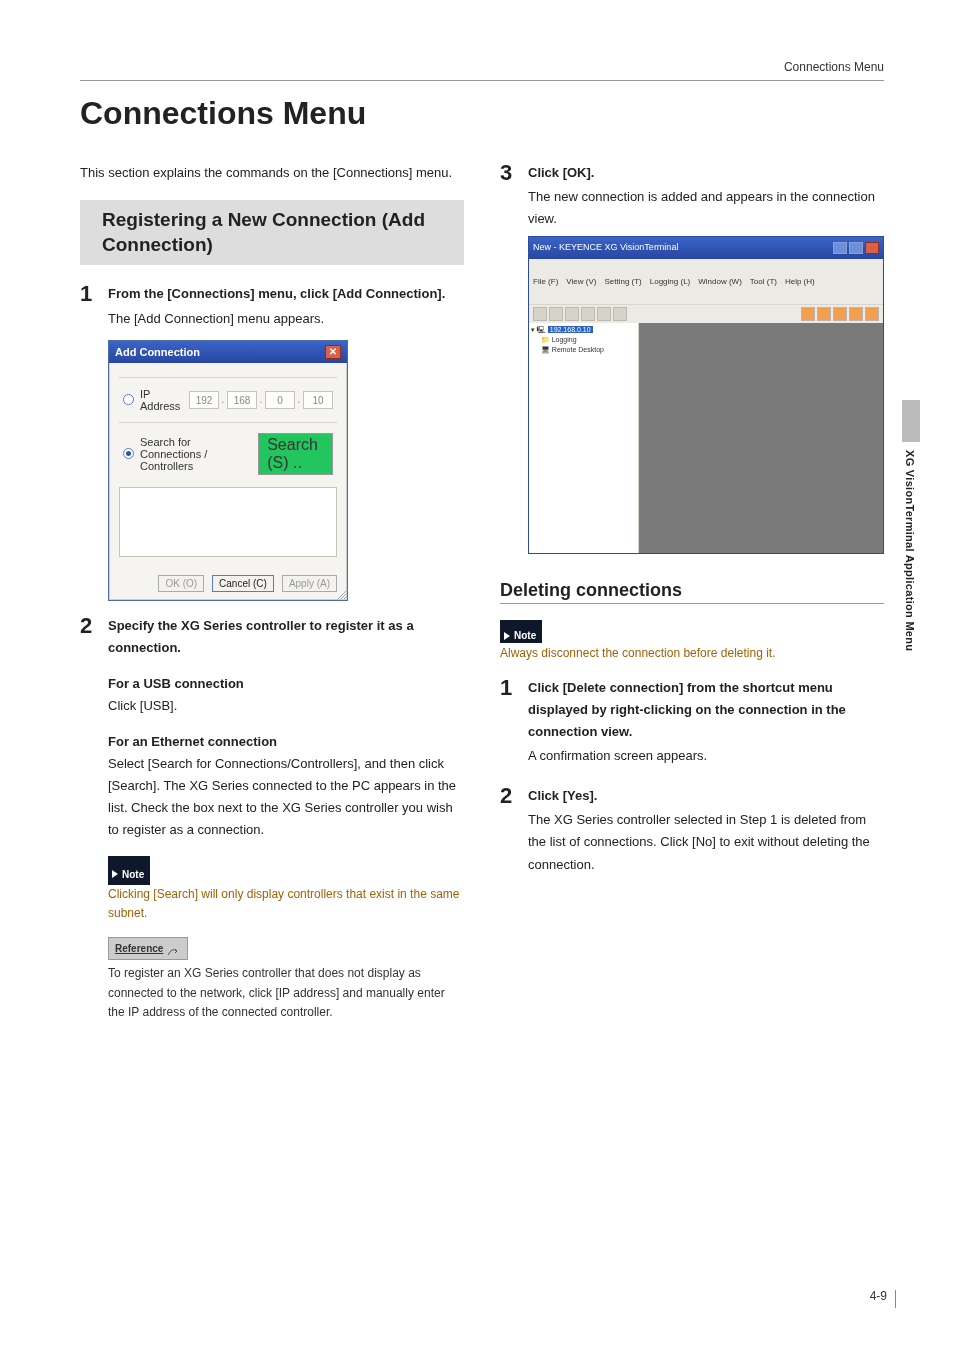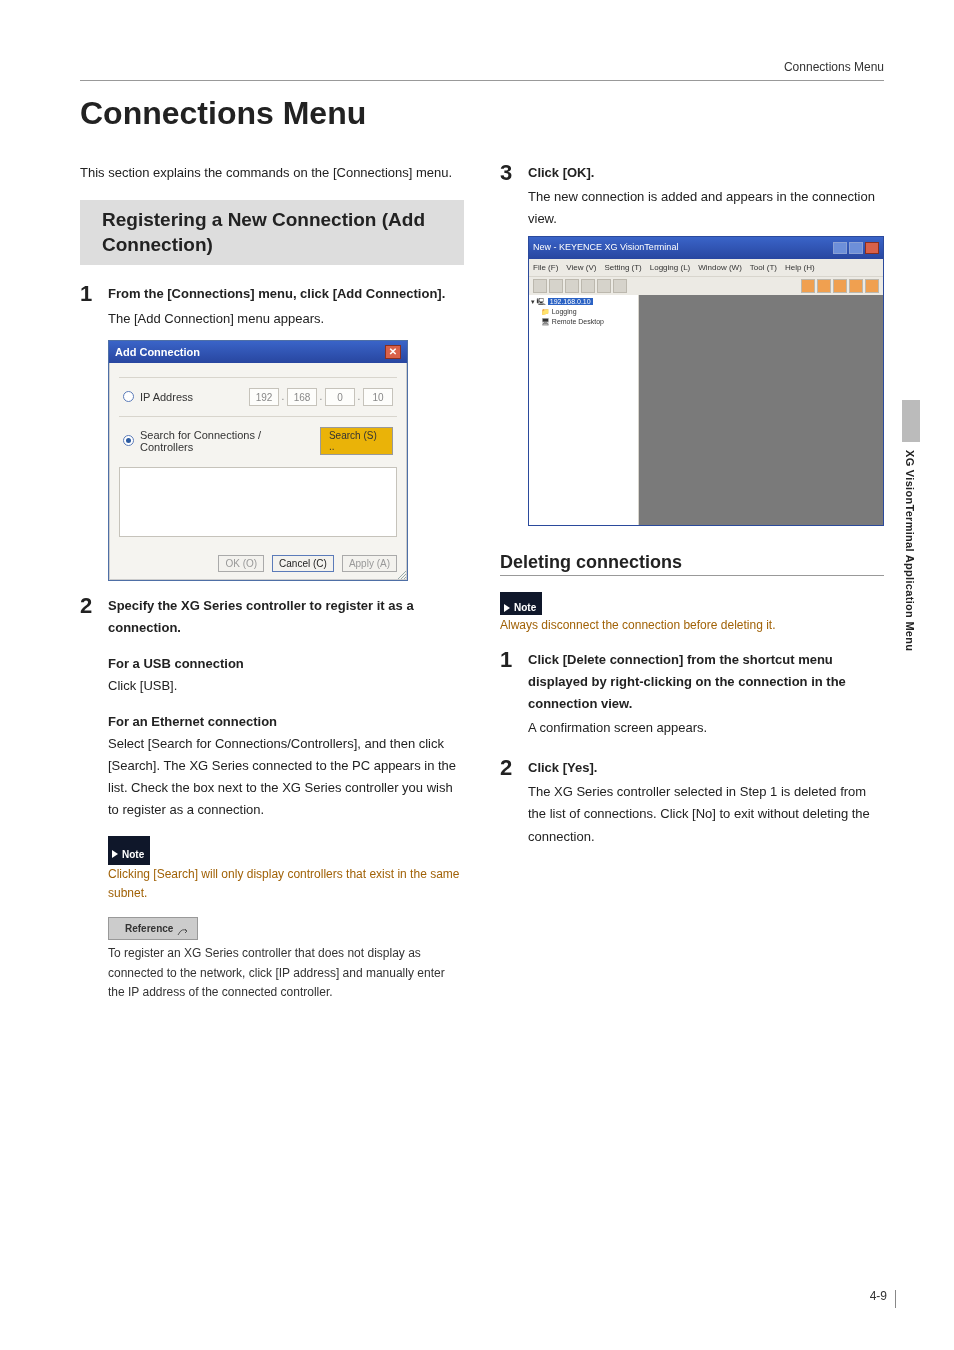--- a/index.html
+++ b/index.html
@@ -15,54 +15,54 @@
   .step { display: flex; align-items: flex-start; gap: 10px; margin-bottom: 8px; }
   .step-num { font-size: 22px; font-weight: bold; line-height: 1; min-width: 18px; padding-top: 0; }
   .step-body { flex: 1; font-size: 13px; line-height: 1.7; }
   .step-title { font-weight: bold; }
   .step-desc { margin-top: 2px; }
   .subhead { font-weight: bold; font-size: 13px; margin-top: 14px; }
   .body-text { font-size: 13px; line-height: 1.7; }
   .note-badge { display: inline-flex; align-items: center; background: #0f172a; color: #fff; font-size: 10px; font-weight: bold; padding: 10px 6px 2px 4px; margin-top: 14px; }
   .note-badge .tri { display: inline-block; width: 0; height: 0; border-top: 4px solid transparent; border-bottom: 4px solid transparent; border-left: 6px solid #fff; margin-right: 4px; }
   .note-text { font-size: 12px; line-height: 1.6; color: #a16207; }
-  .ref-badge { display: inline-flex; align-items: flex-end; background: #ccc; color: #333; font-size: 10px; font-weight: bold; padding: 2px 6px 2px 16px; margin-top: 14px; border: 1px solid #999; }
+  .ref-badge { display: inline-flex; align-items: flex-end; background: #ccc; color: #333; font-size: 10px; font-weight: bold; padding: 2px 6px 2px 6px; margin-top: 14px; border: 1px solid #999; text-decoration: underline; }
   .ref-badge svg { margin-left: 4px; }
   .ref-text { font-size: 12px; line-height: 1.6; color: #333; margin-top: 4px; }
   .subsection-title { font-size: 18px; font-weight: bold; margin-top: 26px; margin-bottom: 2px; }
   .sub-hr { border: none; border-top: 1px solid #999; margin-bottom: 10px; }
 
   
-  .dialog { width: 300px; border: 1px solid #4e6fa6; background: #f5f4f0; margin: 10px 0 14px 28px; box-shadow: 0 0 0 1px #ccc inset; position: relative; }
+  .dialog { width: 240px; border: 1px solid #4e6fa6; background: #f5f4f0; margin: 10px 0 14px 28px; box-shadow: 0 0 0 1px #ccc inset; position: relative; }
   .dialog-title { background: linear-gradient(#3a64c8, #2846a0); color: #fff; font-size: 11px; font-weight: bold; padding: 4px 6px; display: flex; justify-content: space-between; align-items: center; }
   .dialog-close { width: 16px; height: 14px; background: #d9614a; border: 1px solid #8a2f1f; color: #fff; display: flex; align-items: center; justify-content: center; font-size: 10px; line-height: 1; }
   .dialog-body { padding: 10px; }
   .opt-row { display: flex; align-items: center; gap: 6px; font-size: 11px; color: #333; padding: 6px 4px; }
   .opt-row.sep { border-top: 1px solid #d8d5cd; margin-top: 4px; padding-top: 10px; }
   .radio { width: 11px; height: 11px; border: 1px solid #5b7bb9; border-radius: 50%; background: #fff; display: inline-flex; align-items: center; justify-content: center; flex-shrink: 0; }
   .radio.sel::after { content: ""; width: 5px; height: 5px; background: #2b5aa0; border-radius: 50%; display: block; }
   .ip-field { display: flex; gap: 0; margin-left: auto; }
   .ip-oct { width: 30px; height: 18px; border: 1px solid #c6c3bb; background: #fdfdfb; font-size: 10px; text-align: center; line-height: 18px; color: #888; }
   .ip-dot { width: 8px; text-align: center; font-size: 10px; line-height: 18px; color: #888; }
-  .search-btn { margin-left: auto; font-size: 10px; padding: 2px 8px; border: 1px solid #999; background: #eab308; color: #333; }
+  .search-btn { margin-left: auto; font-size: 16px; padding: 2px 8px; border: 1px solid #999; background: #22c55e; color: #333; }
   .listbox { margin-top: 6px; height: 70px; background: #fff; border: 1px solid #c6c3bb; }
   .dialog-footer { display: flex; gap: 8px; justify-content: flex-end; padding: 8px 10px; }
   .dlg-btn { font-size: 10px; padding: 2px 6px; border: 1px solid #aaa; background: #f3f2ee; color: #999; }
   .dlg-btn.enabled { border: 1px solid #5b7bb9; color: #222; }
   .dialog-resize { position: absolute; right: 1px; bottom: 1px; width: 10px; height: 10px; }
 
   
   .appwin { width: 100%; border: 1px solid #2b4a9c; margin-top: 6px; }
   .appwin-title { background: linear-gradient(#3a64c8, #2846a0); color: #fff; font-size: 9px; padding: 3px 4px; display: flex; justify-content: space-between; align-items: center; }
   .appwin-title .wbtns { display: flex; gap: 2px; }
   .wbtn { width: 14px; height: 12px; border: 1px solid #8aa0d4; display: inline-block; }
   .wbtn.min { background: #6d8fd9; }
   .wbtn.max { background: #6d8fd9; }
   .wbtn.close { background: #d9614a; border-color: #8a2f1f; }
-  .appwin-menu { background: #eceae4; font-size: 8px; color: #333; padding: 2px 4px; display: flex; gap: 8px; }
+  .appwin-menu { background: #eceae4; font-size: 8px; color: #333; padding: 16px 4px; display: flex; gap: 8px; }
   .appwin-tool { background: #eceae4; border-top: 1px solid #d8d5cd; padding: 2px 4px; display: flex; gap: 2px; align-items: center; }
   .ticon { width: 14px; height: 14px; background: #d6d3cb; border: 1px solid #bcb8ae; }
   .ticon.color { background: #f0a050; }
   .appwin-body { display: flex; height: 230px; }
   .appwin-tree { width: 110px; background: #fff; border-right: 1px solid #d8d5cd; font-size: 7px; padding: 2px 2px; line-height: 1.4; color: #333; }
   .tree-node { white-space: nowrap; overflow: hidden; }
   .tree-indent { padding-left: 10px; }
   .appwin-main { flex: 1; background: #7a7a7a; }
 
   

